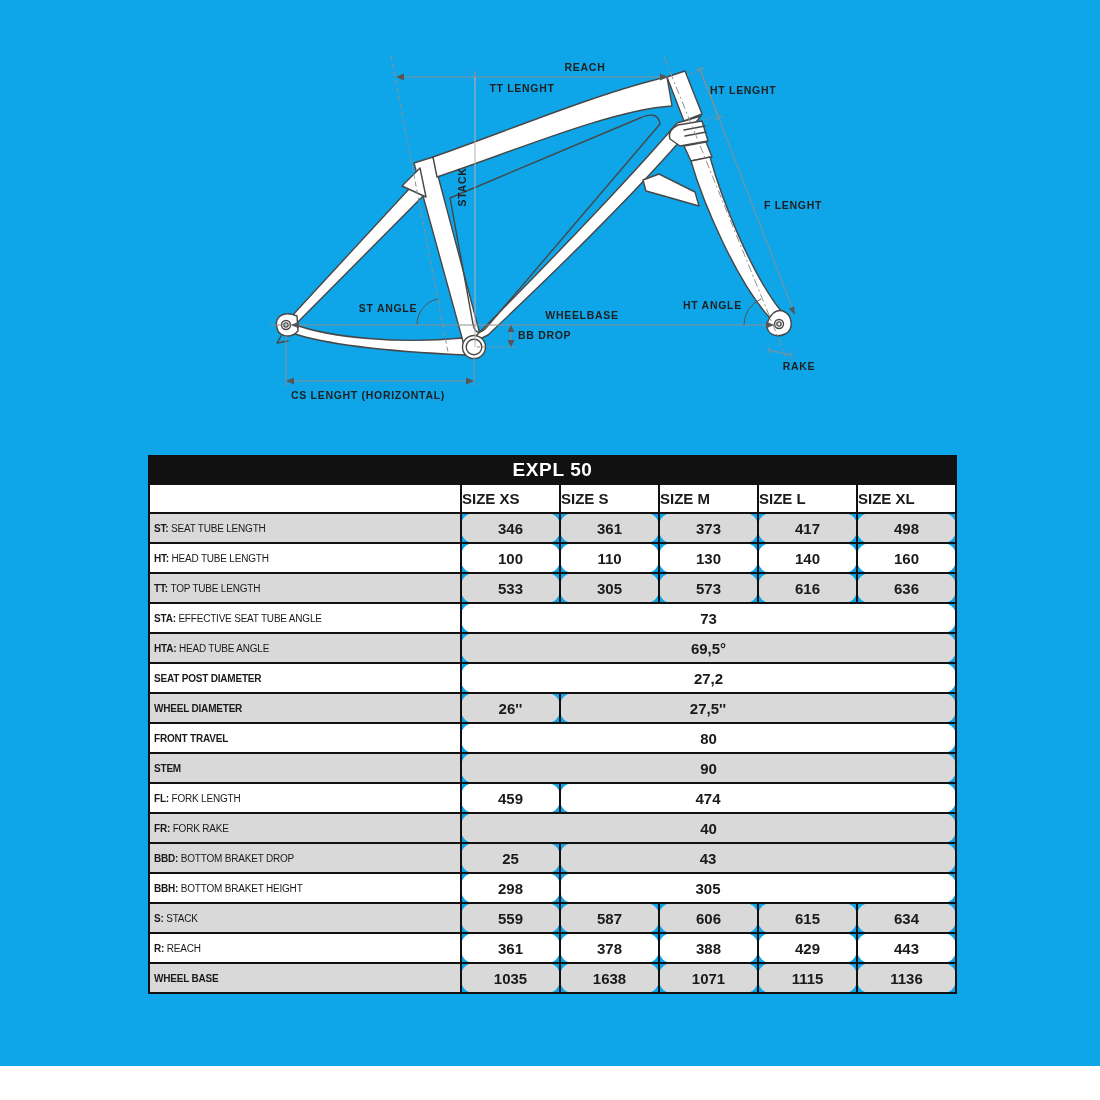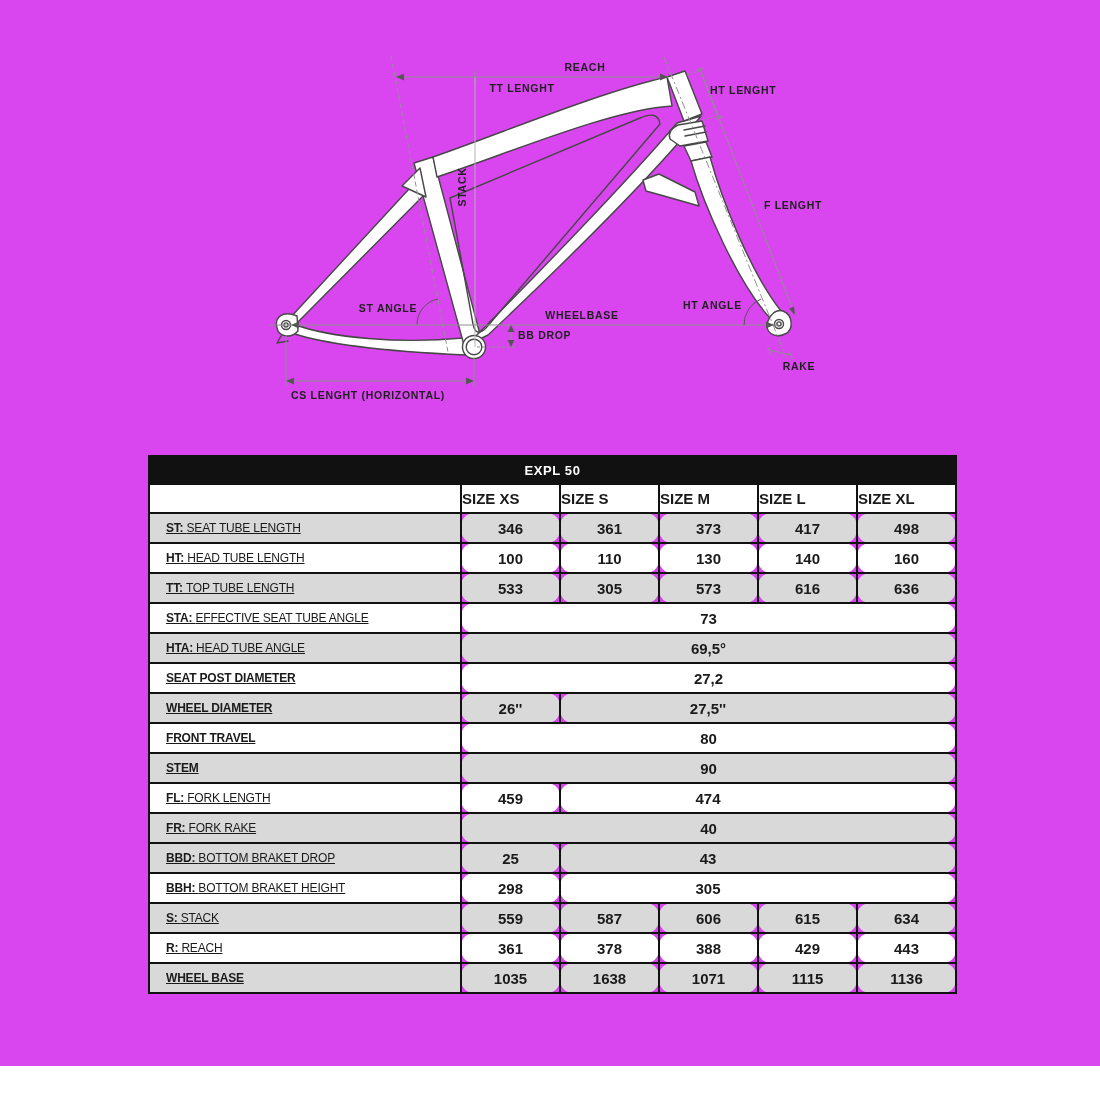--- a/index.html
+++ b/index.html
@@ -1,31 +1,31 @@
 <!DOCTYPE html>
 <html><head>
 <meta charset="utf-8">
 <style>
   html,body{margin:0;padding:0;background:#fff;}
-  .sheet{position:relative;width:1100px;height:1066px;background:#d946ef;overflow:hidden;
+  .sheet{position:relative;width:1100px;height:1066px;background:#0ea5e9;overflow:hidden;
          font-family:"Liberation Sans",sans-serif;}
   svg.diagram{position:absolute;left:0;top:0;}
   svg text{font-family:"Liberation Sans",sans-serif;font-weight:bold;font-size:10.5px;
            letter-spacing:.7px;fill:#1f1f1f;}
 
   table.geo{position:absolute;left:148px;top:455px;width:807px;border-collapse:collapse;
             table-layout:fixed;}
   table.geo col.c-label{width:312px;}
   table.geo col.c-size{width:99px;}
   table.geo th,table.geo td{border:2px solid #111;padding:0;height:28px;color:#1a1a1a;}
-  table.geo .title{background:#111;color:#fff;font-size:13px;font-weight:bold;
+  table.geo .title{background:#111;color:#fff;font-size:19px;font-weight:bold;
                    letter-spacing:.6px;text-align:center;height:26px;}
   table.geo .size-h{background:#fff;font-size:15px;font-weight:bold;text-align:left;height:27px;}
-  table.geo td.label{font-size:12px;letter-spacing:-.2px;text-align:left;padding-left:16px;
-                     font-weight:normal;white-space:nowrap;text-decoration:underline;}
+  table.geo td.label{font-size:10px;letter-spacing:-.2px;text-align:left;padding-left:4px;
+                     font-weight:normal;white-space:nowrap;}
   table.geo td.label b{font-weight:bold;}
   table.geo td.val{font-size:15px;font-weight:bold;text-align:center;border-radius:13px;}
   table.geo tr.shaded td{background:#d9d9d9;}
   table.geo tr.plain td{background:#fff;}
   table.geo td.shift span{display:inline-block;transform:translateX(-50px);}
 </style>
 </head>
 <body>
 
 <div class="sheet">

